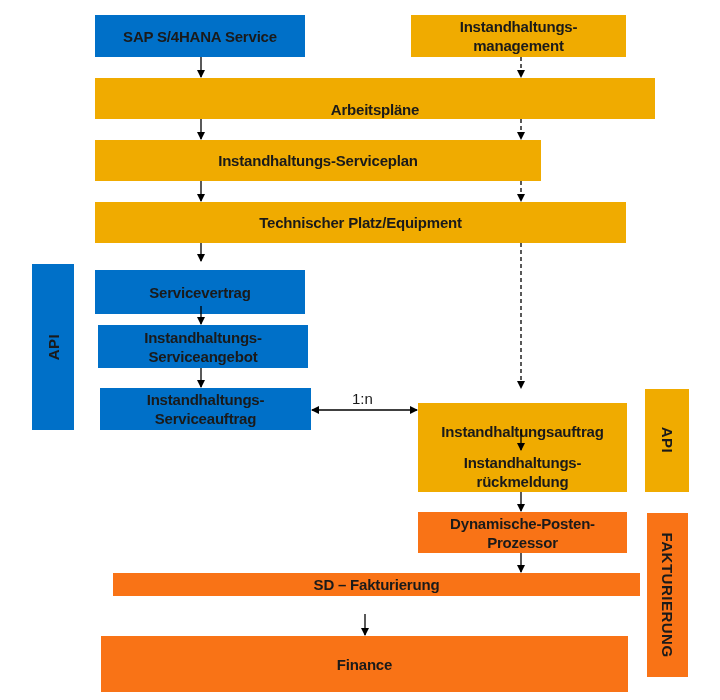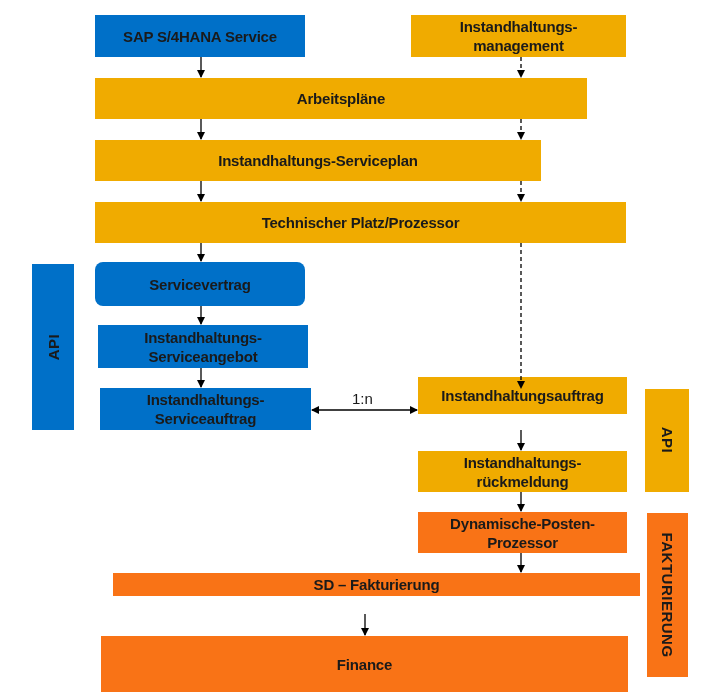--- a/index.html
+++ b/index.html
@@ -17,46 +17,46 @@
 </head>
 <body>
 
 <div class="box blue" style="left:95px;top:15px;width:210px;height:42px;">
   <span>SAP S/4HANA Service</span>
 </div>
 <div class="box orange" style="left:411px;top:15px;width:215px;height:42px;white-space:pre-line;">
   <span>Instandhaltungs-
 management</span>
 </div>
-<div class="box orange" style="left:95px;top:78px;width:492px;height:41px;">
+<div class="box orange" style="left:95px;top:78px;width:560px;height:41px;align-items:flex-end;">
   <span>Arbeitspläne</span>
 </div>
 <div class="box orange" style="left:95px;top:140px;width:446px;height:41px;">
   <span>Instandhaltungs-Serviceplan</span>
 </div>
 <div class="box orange" style="left:95px;top:202px;width:531px;height:41px;">
-  <span>Technischer Platz/Prozessor</span>
+  <span>Technischer Platz/Equipment</span>
 </div>
 
 <div class="box blue" style="left:32px;top:264px;width:42px;height:166px;"></div>
 <div class="vtext" style="left:53px;top:347px;transform:translate(-50%,-50%) rotate(-90deg);">API</div>
 
-<div class="box blue" style="left:95px;top:262px;width:210px;height:44px;border-radius:8px;">
+<div class="box blue" style="left:95px;top:270px;width:210px;height:44px;">
   <span>Servicevertrag</span>
 </div>
 <div class="box blue" style="left:98px;top:325px;width:210px;height:43px;white-space:pre-line;">
   <span>Instandhaltungs-
 Serviceangebot</span>
 </div>
 <div class="box blue" style="left:100px;top:388px;width:211px;height:42px;white-space:pre-line;">
   <span>Instandhaltungs-
 Serviceauftrag</span>
 </div>
 
-<div class="box orange" style="left:418px;top:377px;width:209px;height:37px;">
+<div class="box orange" style="left:418px;top:403px;width:209px;height:56px;">
   <span>Instandhaltungsauftrag</span>
 </div>
 <div class="box orange" style="left:418px;top:451px;width:209px;height:41px;white-space:pre-line;">
   <span>Instandhaltungs-
 rückmeldung</span>
 </div>
 <div class="box orange" style="left:645px;top:389px;width:44px;height:103px;"></div>
 <div class="vtext" style="left:667px;top:440px;transform:translate(-50%,-50%) rotate(90deg);">API</div>
 
 <div class="box green" style="left:418px;top:512px;width:209px;height:41px;white-space:pre-line;">

